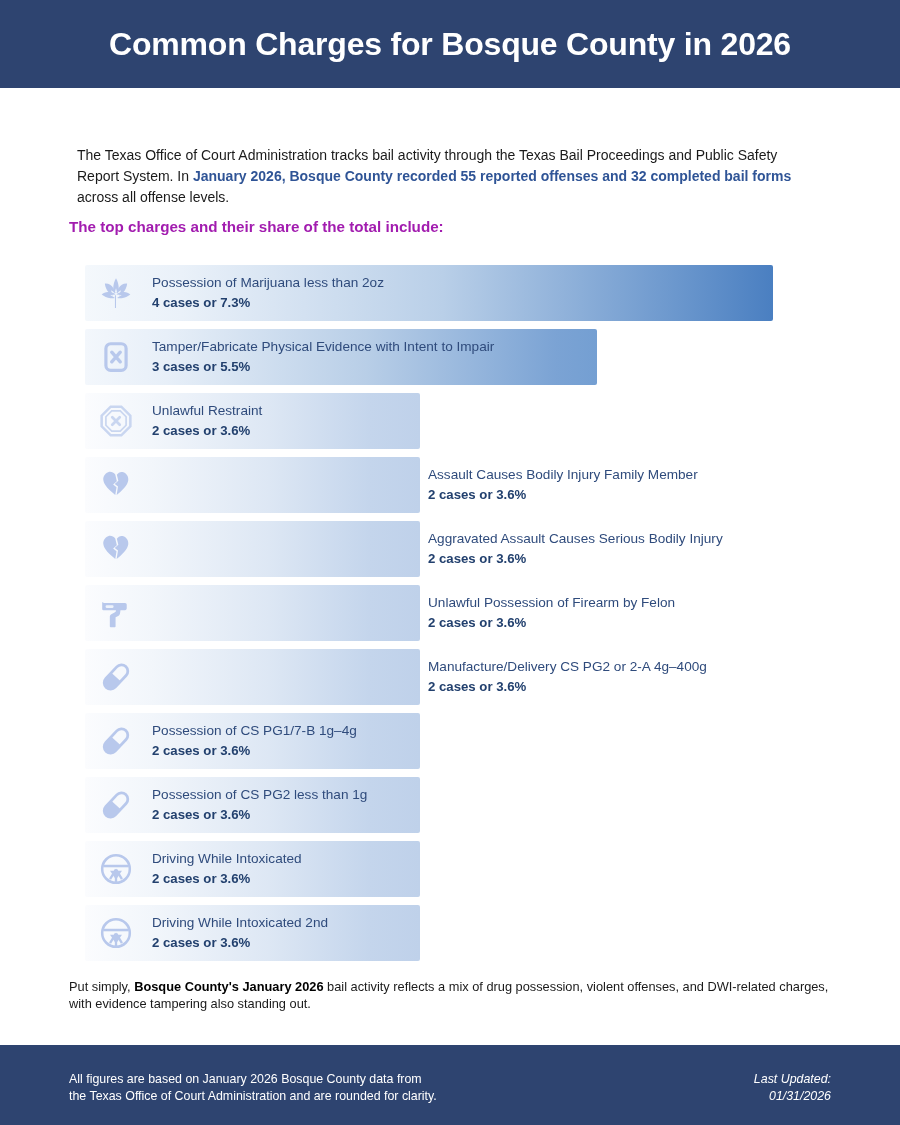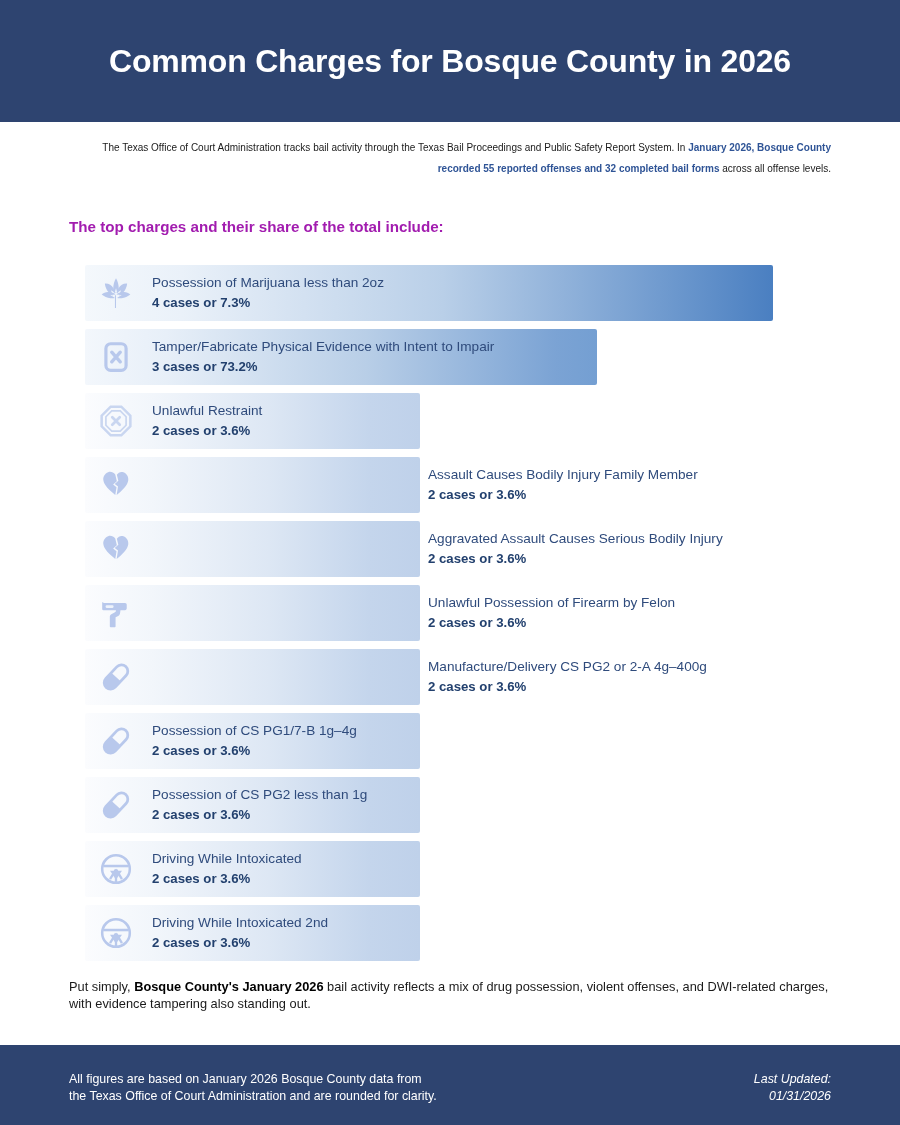--- a/index.html
+++ b/index.html
@@ -19,21 +19,21 @@
     height: 1125px;
     background: #ffffff;
     box-sizing: border-box;
   }
 
   
   .header-band {
     position: absolute;
     top: 0; left: 0;
     width: 900px;
-    height: 122px;
+    height: 88px;
     background: #2e4470;
     display: flex;
     align-items: center;
     justify-content: center;
   }
   .header-title {
     color: #ffffff;
     font-size: 32px;
     font-weight: bold;
     letter-spacing: -0.2px;
@@ -42,25 +42,24 @@
   }
 
   
   .intro {
     position: absolute;
     top: 137px;
     left: 69px;
     width: 762px;
   }
   .intro-p {
-    font-size: 10px;
+    font-size: 14px;
     line-height: 21px;
     color: #1a1a1a;
-    margin: 0;
-    text-align: right;
+    margin: 8px;
   }
   .accent {
     color: #2f5496;
     font-weight: bold;
   }
   .subhead {
     position: absolute;
     top: 218px;
     left: 69px;
     font-size: 15.2px;
@@ -215,21 +214,21 @@
     <div class="row">
       <div class="bar bar-3" style="width:512px"></div>
       <div class="icon-wrap">
         <svg width="34" height="34" viewBox="0 0 32 32">
             <rect x="6.5" y="3.5" width="19" height="25" rx="4.5" ry="4.5" fill="none" stroke="#b8c8ec" stroke-width="3"></rect>
             <path d="M12 11.5 L20 20.5 M20 11.5 L12 20.5" stroke="#b8c8ec" stroke-width="3.2" stroke-linecap="round"></path>
           </svg>
       </div>
       <div class="labels-in">
         <div class="lbl-name">Tamper/Fabricate Physical Evidence with Intent to Impair</div>
-        <div class="lbl-val">3 cases or 73.2%</div>
+        <div class="lbl-val">3 cases or 5.5%</div>
       </div>
     </div>
 
     <div class="row">
       <div class="bar bar-2" style="width:335px"></div>
       <div class="icon-wrap">
         <svg width="34" height="34" viewBox="0 0 32 32">
             <polygon points="11,2.5 21,2.5 29.5,11 29.5,21 21,29.5 11,29.5 2.5,21 2.5,11" fill="none" stroke="#c9d6f0" stroke-width="2.4"></polygon>
             <polygon points="12,6.5 20,6.5 25.5,12 25.5,20 20,25.5 12,25.5 6.5,20 6.5,12" fill="none" stroke="#c9d6f0" stroke-width="1.6"></polygon>
             <path d="M12.5 12.5 L19.5 19.5 M19.5 12.5 L12.5 19.5" stroke="#c9d6f0" stroke-width="2.6" stroke-linecap="round"></path>

